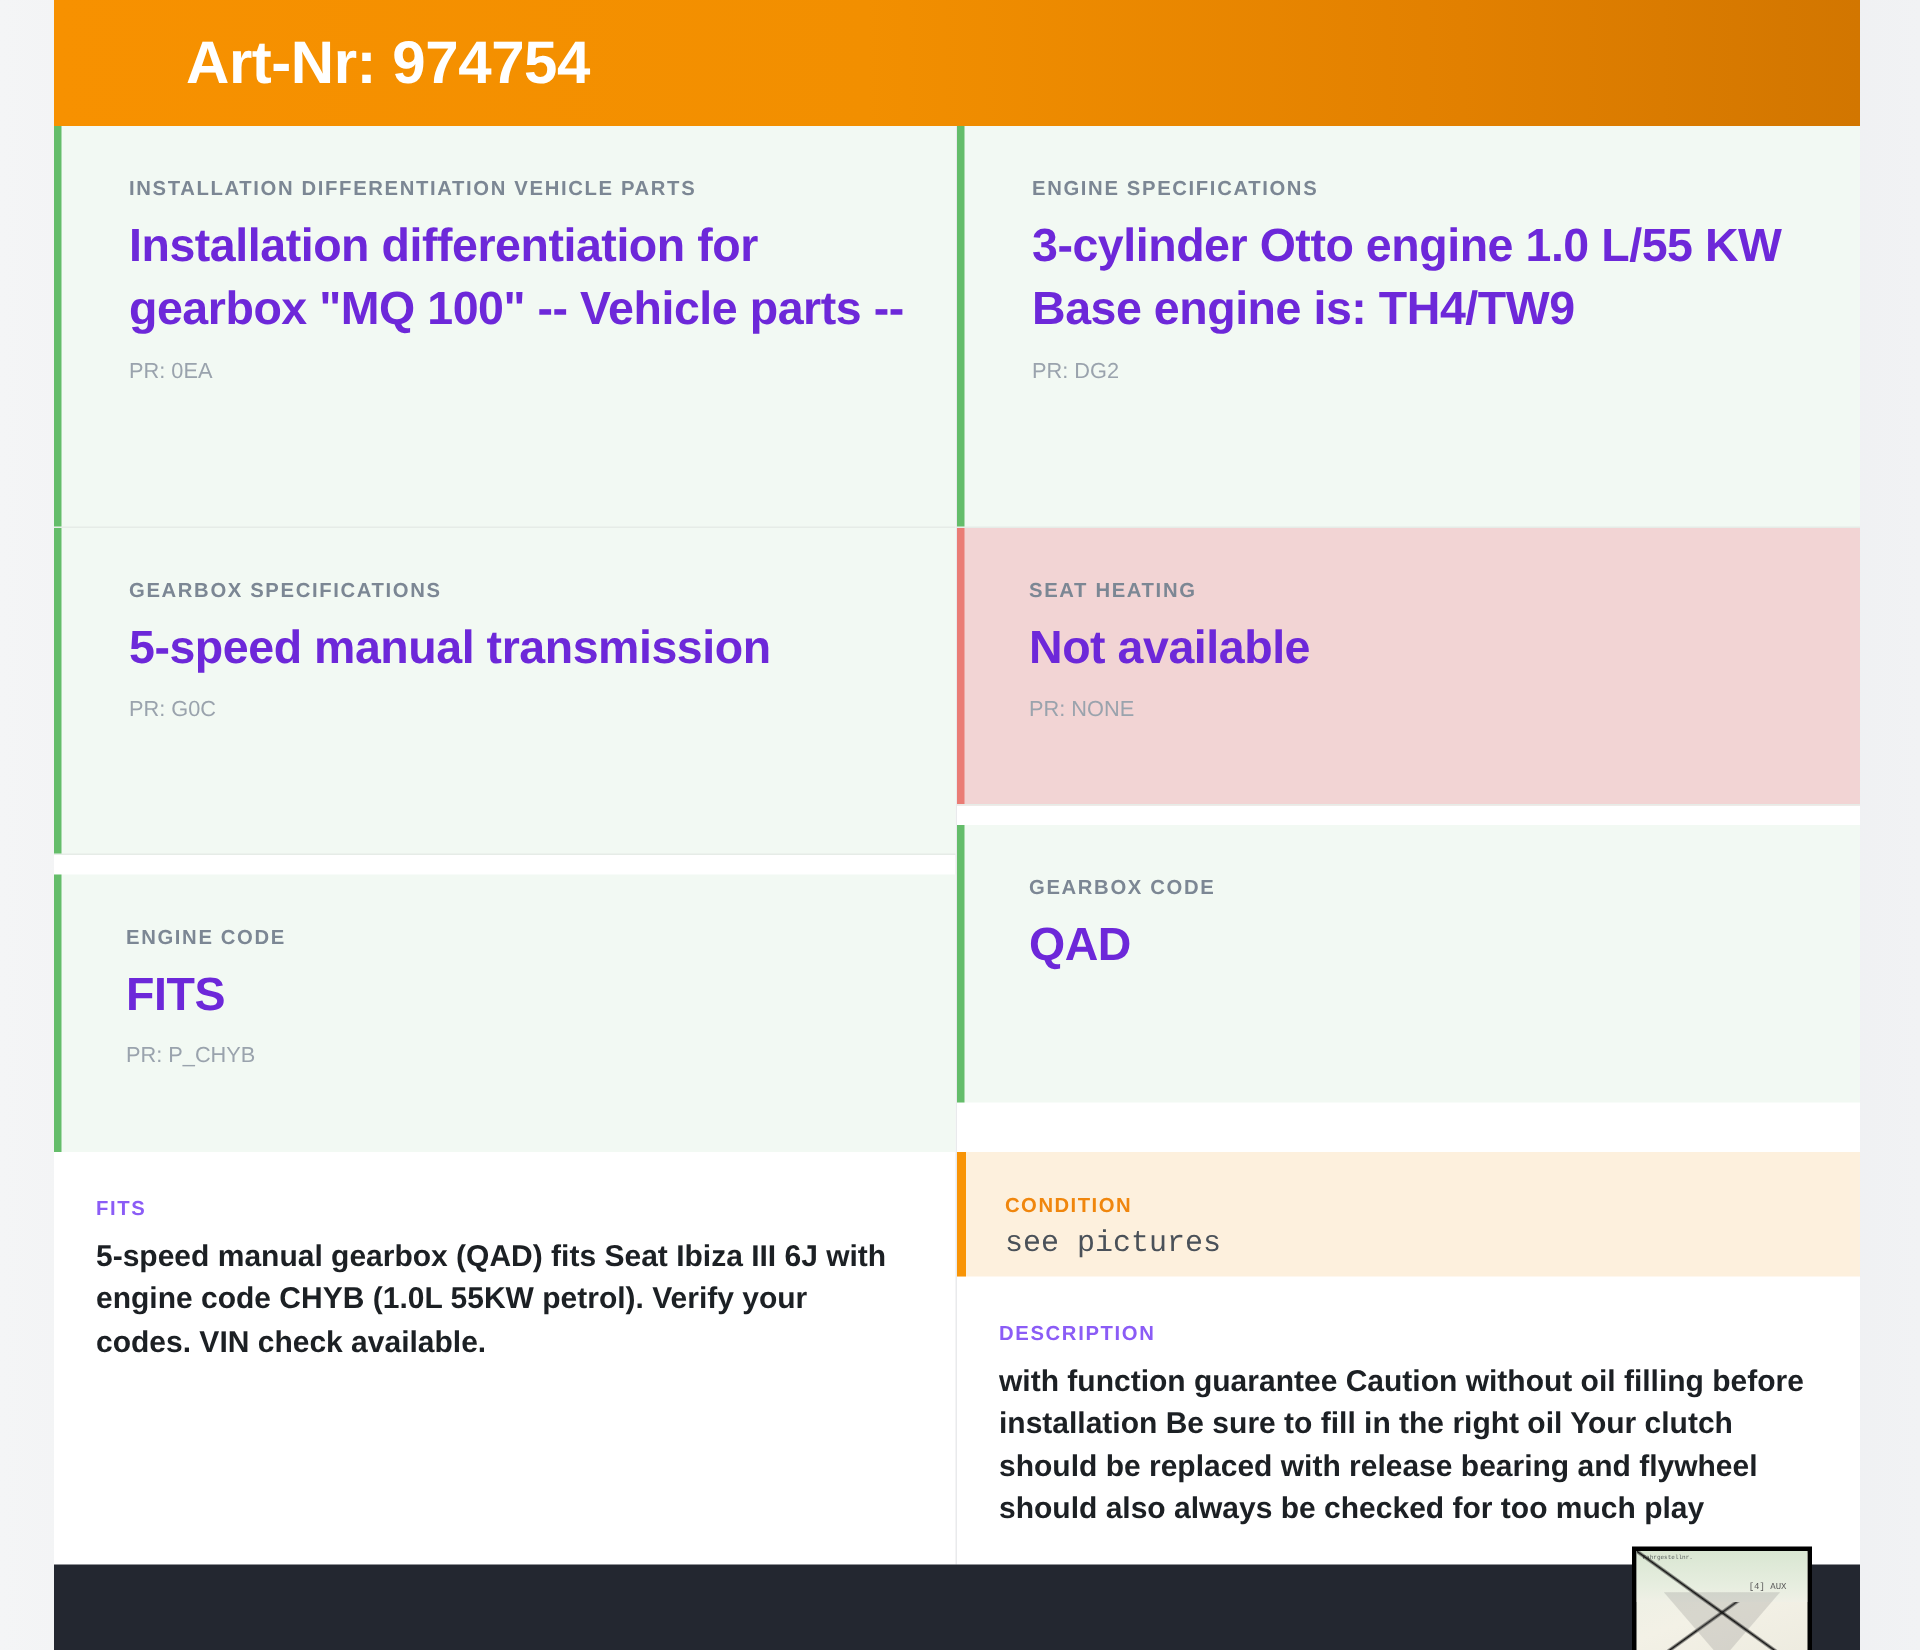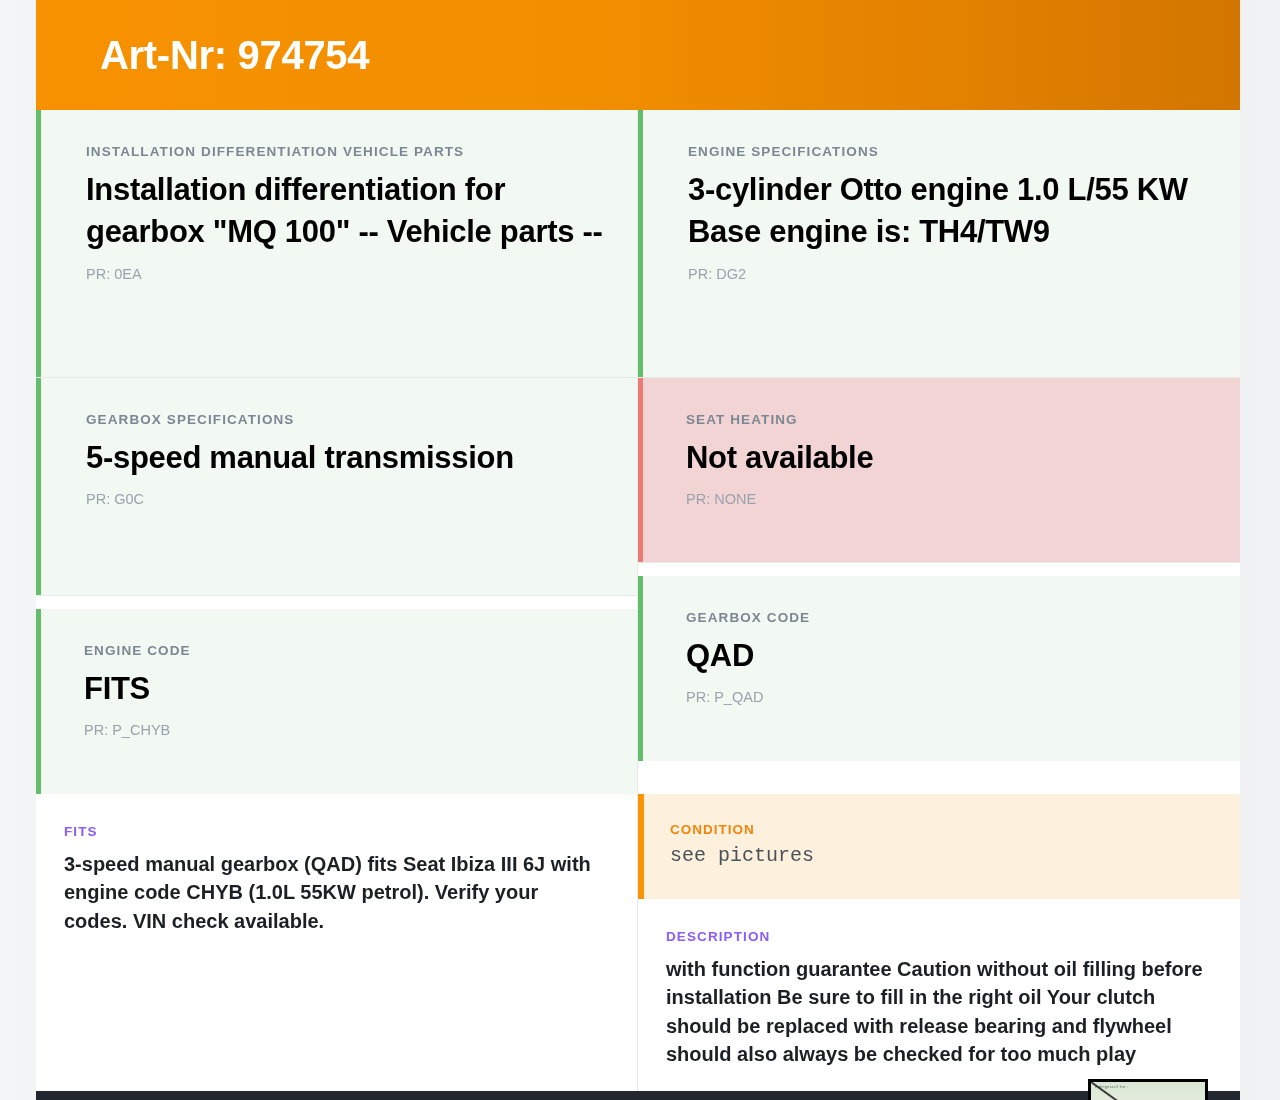--- a/index.html
+++ b/index.html
@@ -21,25 +21,26 @@
     top: 0;
     width: 1204px;
     height: 1100px;
     background: #ffffff;
     display: flex;
     flex-direction: column;
   }
 
   
   .header {
-    height: 110px;
+    height: 84px;
     background: linear-gradient(to right, #f79100 0%, #f28f00 45%, #e28000 78%, #d27600 100%);
     display: flex;
     align-items: center;
     flex: 0 0 auto;
+    padding-left: 24px;
   }
   .header-title {
     color: #ffffff;
     font-size: 40px;
     font-weight: bold;
     letter-spacing: -0.3px;
     padding-left: 64px;
   }
 
   
@@ -76,21 +77,21 @@
     font-weight: bold;
     letter-spacing: 1.1px;
     color: #7c8794;
     text-transform: uppercase;
     margin-bottom: 10px;
   }
   .spec-value {
     font-size: 31px;
     font-weight: bold;
     line-height: 1.37;
-    color: #000000;
+    color: #6d28d9;
     letter-spacing: -0.3px;
   }
   .spec-pr {
     margin-top: 12px;
     font-size: 14.5px;
     color: #9aa3ad;
   }
 
   
   .h-270 { min-height: 268px; }
@@ -121,21 +122,21 @@
     font-size: 20px;
     font-weight: bold;
     line-height: 1.42;
     color: #1c2024;
   }
 
   
   .condition {
     position: relative;
     background: #fdf0dd;
-    padding: 28px 30px 32px 32px;
+    padding: 28px 30px 10px 32px;
   }
   .condition::before {
     content: "";
     position: absolute;
     left: 0; top: 0; bottom: 0;
     width: 6px;
     background: #f89406;
   }
   .condition-label {
     font-size: 13.5px;
@@ -264,31 +265,30 @@
 
       <div class="spec-card warn h-185">
         <div class="spec-label">SEAT HEATING</div>
         <div class="spec-value">Not available</div>
         <div class="spec-pr">PR: NONE</div>
       </div>
 
       <div class="spec-card h-185">
         <div class="spec-label">GEARBOX CODE</div>
         <div class="spec-value">QAD</div>
-        <div class="spec-pr">PR: P_QAD</div>
       </div>
 
     </div>
   </div>
 
   <div class="prose-row">
 
     <div class="prose-col left">
       <div class="prose-label">FITS</div>
-      <div class="prose-text">3-speed manual gearbox (QAD) fits Seat Ibiza III 6J with engine code CHYB (1.0L 55KW petrol). Verify your codes. VIN check available.</div>
+      <div class="prose-text">5-speed manual gearbox (QAD) fits Seat Ibiza III 6J with engine code CHYB (1.0L 55KW petrol). Verify your codes. VIN check available.</div>
     </div>
 
     <div class="right-stack">
       <div class="condition">
         <div class="condition-label">CONDITION</div>
         <div class="condition-value">see pictures</div>
       </div>
       <div class="prose-col">
         <div class="prose-label">DESCRIPTION</div>
         <div class="prose-text">with function guarantee Caution without oil filling before installation Be sure to fill in the right oil Your clutch should be replaced with release bearing and flywheel should also always be checked for too much play</div>

